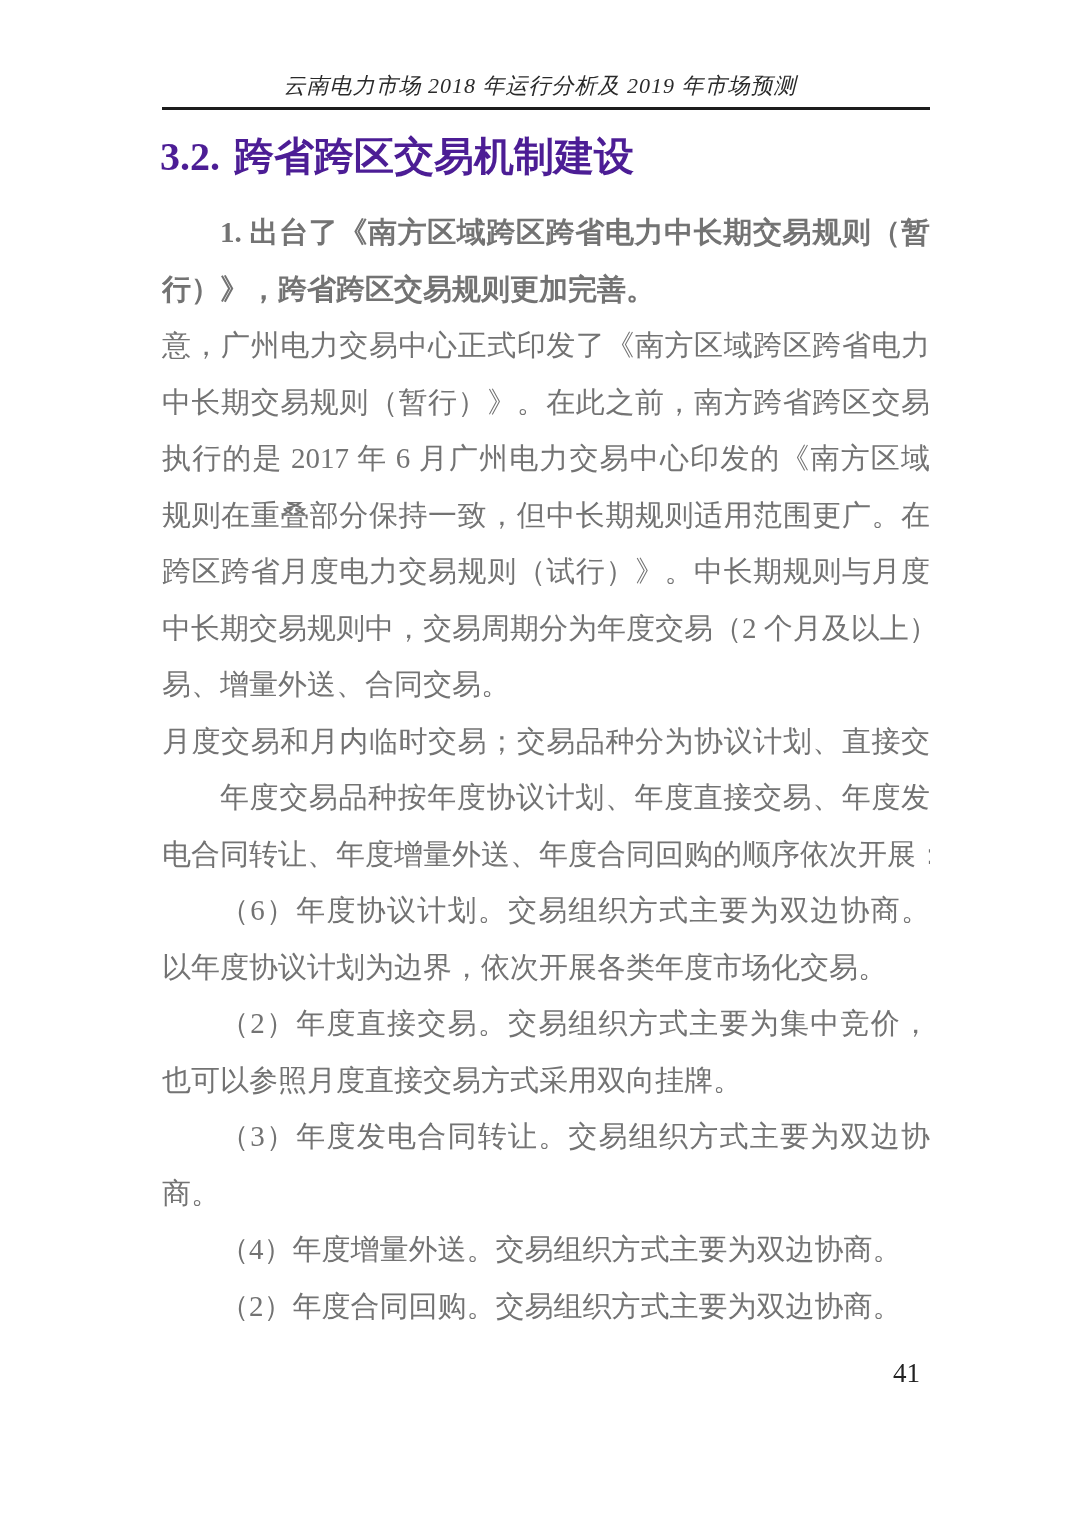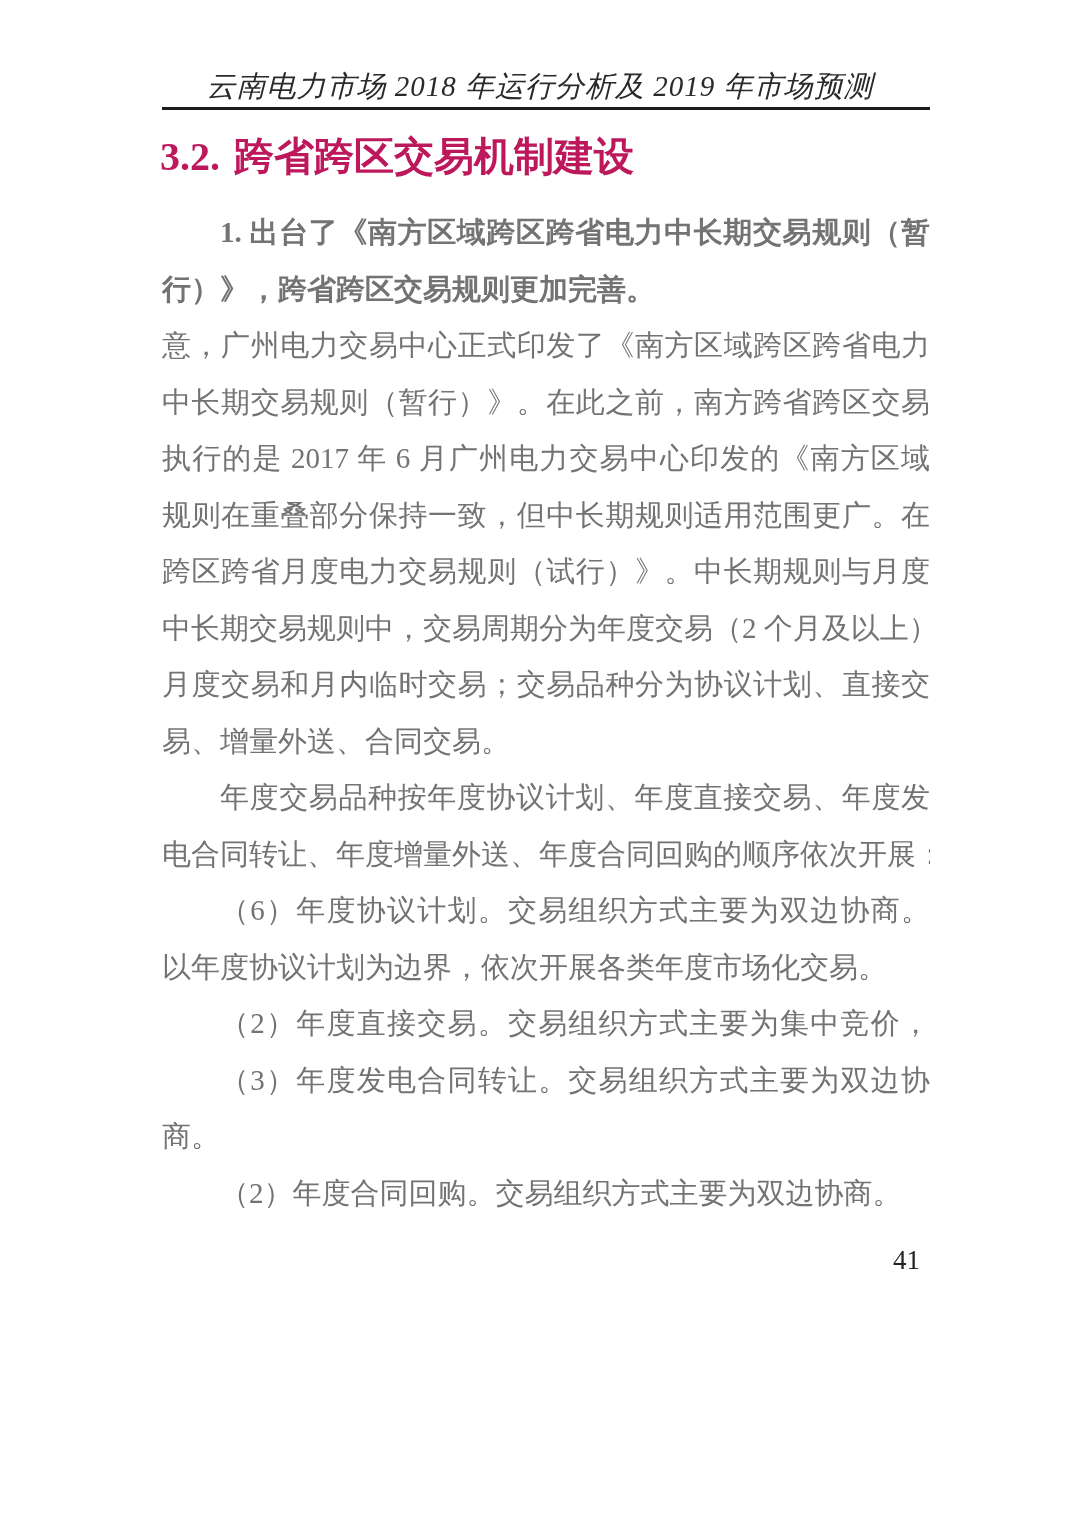--- a/index.html
+++ b/index.html
@@ -12,38 +12,38 @@
     width: 1080px;
     height: 1527px;
     background: #ffffff;
     overflow: hidden;
     color: #1b1b1b;
     font-family: "Liberation Serif", "DejaVu Serif", serif;
   }
   .running-header {
     padding-top: 74px;
     text-align: center;
-    font-size: 29px;
+    font-size: 22px;
     font-style: italic;
     letter-spacing: 1px;
     color: #2a2a2a;
     line-height: 24px;
   }
   .header-rule {
     margin: 9px 150px 0 162px;
     border-top: 3px solid #1c1c1c;
     height: 0;
   }
   .section-heading {
     margin: 22px 150px 0 160px;
     font-family: "Liberation Sans", "DejaVu Sans", sans-serif;
     font-weight: 700;
     font-size: 40px;
     line-height: 48px;
-    color: #be185d;
+    color: #4c1d95;
     white-space: nowrap;
   }
   .section-heading .sec-num {
     font-family: "Liberation Serif", "DejaVu Serif", serif;
     font-weight: 700;
     margin-right: 14px;
   }
   .body-text {
     margin: 23px 150px 0 162px;
     width: 768px;
@@ -91,29 +91,31 @@
 
   <div class="body-text">
       <div class="line just bold indent">1. 出台了《南方区域跨区跨省电力中长期交易规则（暂</div>
       <div class="line bold">行）》，跨省跨区交易规则更加完善。</div>
       <div class="line just">意，广州电力交易中心正式印发了《南方区域跨区跨省电力</div>
       <div class="line just">中长期交易规则（暂行）》。在此之前，南方跨省跨区交易</div>
       <div class="line just">执行的是 2017 年 6 月广州电力交易中心印发的《南方区域</div>
       <div class="line just">规则在重叠部分保持一致，但中长期规则适用范围更广。在</div>
       <div class="line just">跨区跨省月度电力交易规则（试行）》。中长期规则与月度</div>
       <div class="line just">中长期交易规则中，交易周期分为年度交易（2 个月及以上）、</div>
+      <div class="line">易、增量外送、合同交易。</div>
       <div class="line just">月度交易和月内临时交易；交易品种分为协议计划、直接交</div>
-      <div class="line">易、增量外送、合同交易。</div>
       <div class="line just indent">年度交易品种按年度协议计划、年度直接交易、年度发</div>
       <div class="line just">电合同转让、年度增量外送、年度合同回购的顺序依次开展：</div>
       <div class="line just indent">（6）年度协议计划。交易组织方式主要为双边协商。</div>
       <div class="line">以年度协议计划为边界，依次开展各类年度市场化交易。</div>
       <div class="line just indent">（2）年度直接交易。交易组织方式主要为集中竞价，</div>
+      <div class="line">也可以参照月度直接交易方式采用双向挂牌。</div>
       <div class="line just indent">（3）年度发电合同转让。交易组织方式主要为双边协</div>
       <div class="line">商。</div>
+      <div class="line indent">（4）年度增量外送。交易组织方式主要为双边协商。</div>
       <div class="line indent">（2）年度合同回购。交易组织方式主要为双边协商。</div>
     </div>
 
   <div class="footer">
     <span>41</span>
   </div>
 
 </div>
 
 </body></html>

